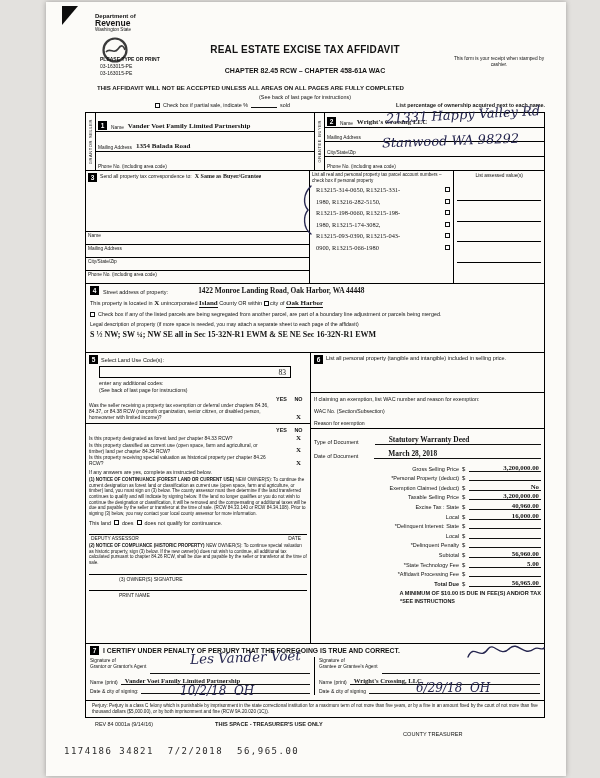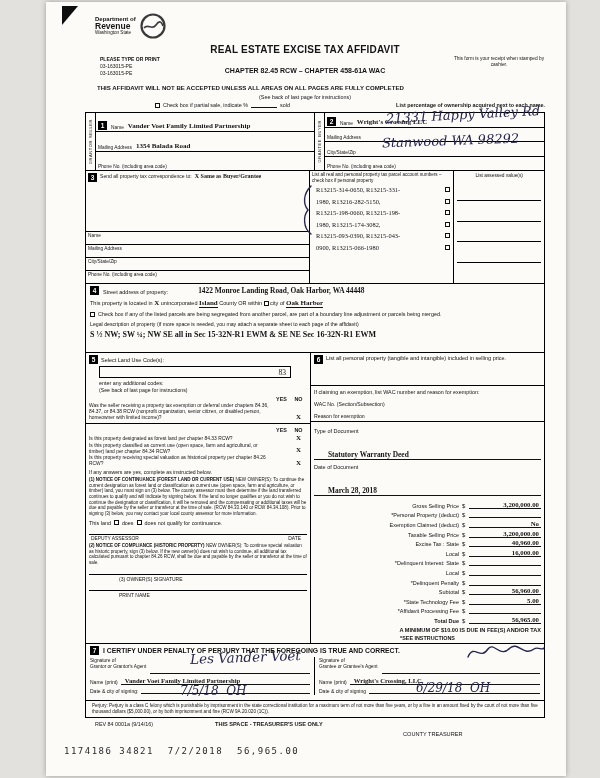--- a/index.html
+++ b/index.html
@@ -2,21 +2,21 @@
 <html><head>
 <meta charset="utf-8">
 <style>
   * { margin:0; padding:0; box-sizing:border-box; }
   html,body { width:600px; height:778px; }
   body { position:relative; background:#e3e1de; font-family:"Liberation Sans", sans-serif; color:#141414; overflow:hidden; }
   .paper { position:absolute; left:46px; top:2px; width:520px; height:774px; background:#fcfbf8; box-shadow:0 0 5px rgba(0,0,0,.3); }
 
   
   .corner-tri { position:absolute; left:62px; top:6px; width:0; height:0; border-top:19px solid #0d0d0d; border-right:16px solid transparent; z-index:4; }
-  .logo { position:absolute; left:95px; top:13px; display:flex; align-items:center; gap:4px; }
+  .logo { position:absolute; left:95px; top:13px; display:flex; align-items:center; gap:4px;flex-direction:column; }
   .logo-txt { line-height:1.05; }
   .logo-dept { font-size:6px; font-weight:bold; }
   .logo-rev { font-size:8.5px; font-weight:bold; }
   .logo-ws { font-size:4.6px; }
   .type-note { position:absolute; left:100px; top:56px; font-size:5px; font-weight:bold; }
   .code { position:absolute; left:100px; font-size:5px; }
   .title { position:absolute; left:165px; top:44px; width:280px; text-align:center; font-size:10px; font-weight:bold; letter-spacing:.2px; }
   .subtitle { position:absolute; left:165px; top:67px; width:280px; text-align:center; font-size:7px; font-weight:bold; }
   .receipt-note { position:absolute; left:450px; top:56px; width:98px; font-size:4.8px; text-align:center; line-height:1.25; }
   .warning { position:absolute; left:97px; top:84px; font-size:6.1px; font-weight:bold; }
@@ -92,21 +92,21 @@
   .sigline { border-top:.8px solid #000; margin-top:8px; }
   .under-labels { display:flex; justify-content:space-between; font-size:4.9px; padding:1px 6px 0 2px; }
   .center-label { font-size:5px; margin-top:1px; text-align:left; padding-left:30px; }
 
   .pp-col { flex:1; padding:2px 3px; display:flex; flex-direction:column; }
   .pp-head { display:flex; gap:3px; font-size:5.5px; line-height:1.2; }
   .pp-space { height:26px; }
   .divider { border-top:.8px solid #000; margin:2px -3px; }
   .exemption-note { font-size:5.4px; margin-top:1px; }
   .line-row { display:flex; align-items:flex-end; font-size:5.2px; margin-top:6px; }
-  .doc-row { display:flex; font-size:5.5px; margin-top:4px; gap:16px;flex-direction:column; }
+  .doc-row { display:flex; align-items:flex-end; font-size:5.5px; margin-top:4px; gap:16px; }
   .doc-val { flex:1; border-bottom:.8px solid #111; font-size:7.4px; font-weight:bold; padding-left:14px; }
   .money { margin-top:3px; }
   .mrow { display:flex; align-items:flex-end; height:9.6px; }
   .mlabel { flex:1; text-align:right; font-size:5.5px; padding-right:3px; }
   .mdollar { width:7px; font-size:6px; }
   .mval { width:72px; border-bottom:.7px solid #111; text-align:right; font-size:6.8px; font-weight:bold; padding-right:2px; }
   .mrow.total .mlabel { font-weight:bold; }
   .min-note { margin-top:3px; font-size:5.6px; font-weight:bold; text-align:right; }
   .see-instr { margin-top:2px; font-size:5.4px; text-align:center; font-weight:bold; }
 
@@ -512,21 +512,21 @@
 
 <div class="rev">REV 84 0001a (9/14/16)</div>
 <div class="space-note">THIS SPACE - TREASURER'S USE ONLY</div>
 <div class="treasurer">COUNTY TREASURER</div>
 <div class="stamp">1174186 34821  7/2/2018  56,965.00</div>
 
 <div class="hw hw-buyer-addr">21331 Happy Valley Rd</div>
 <div class="hw hw-buyer-csz">Stanwood WA 98292</div>
 <div class="hw hw-grantor-sig">Les Vander Voet</div>
 <div class="hw hw-date hw-g1">
-  <span>7/5/18</span>&nbsp;&nbsp;<span>OH</span>
+  <span>10/2/18</span>&nbsp;&nbsp;<span>OH</span>
 </div>
 <div class="hw hw-date hw-g2">
   <span>6/29/18</span>&nbsp;&nbsp;<span>OH</span>
 </div>
 <div class="hw scribble">
   <svg width="80" height="24" viewBox="0 0 80 24">
     <path d="M2 16 C8 2, 14 20, 22 8 C28 0, 34 18, 44 7 C52 0, 58 16, 68 8 C72 5, 76 10, 78 7"></path>
   </svg>
 </div>
 <div class="hw brace">

